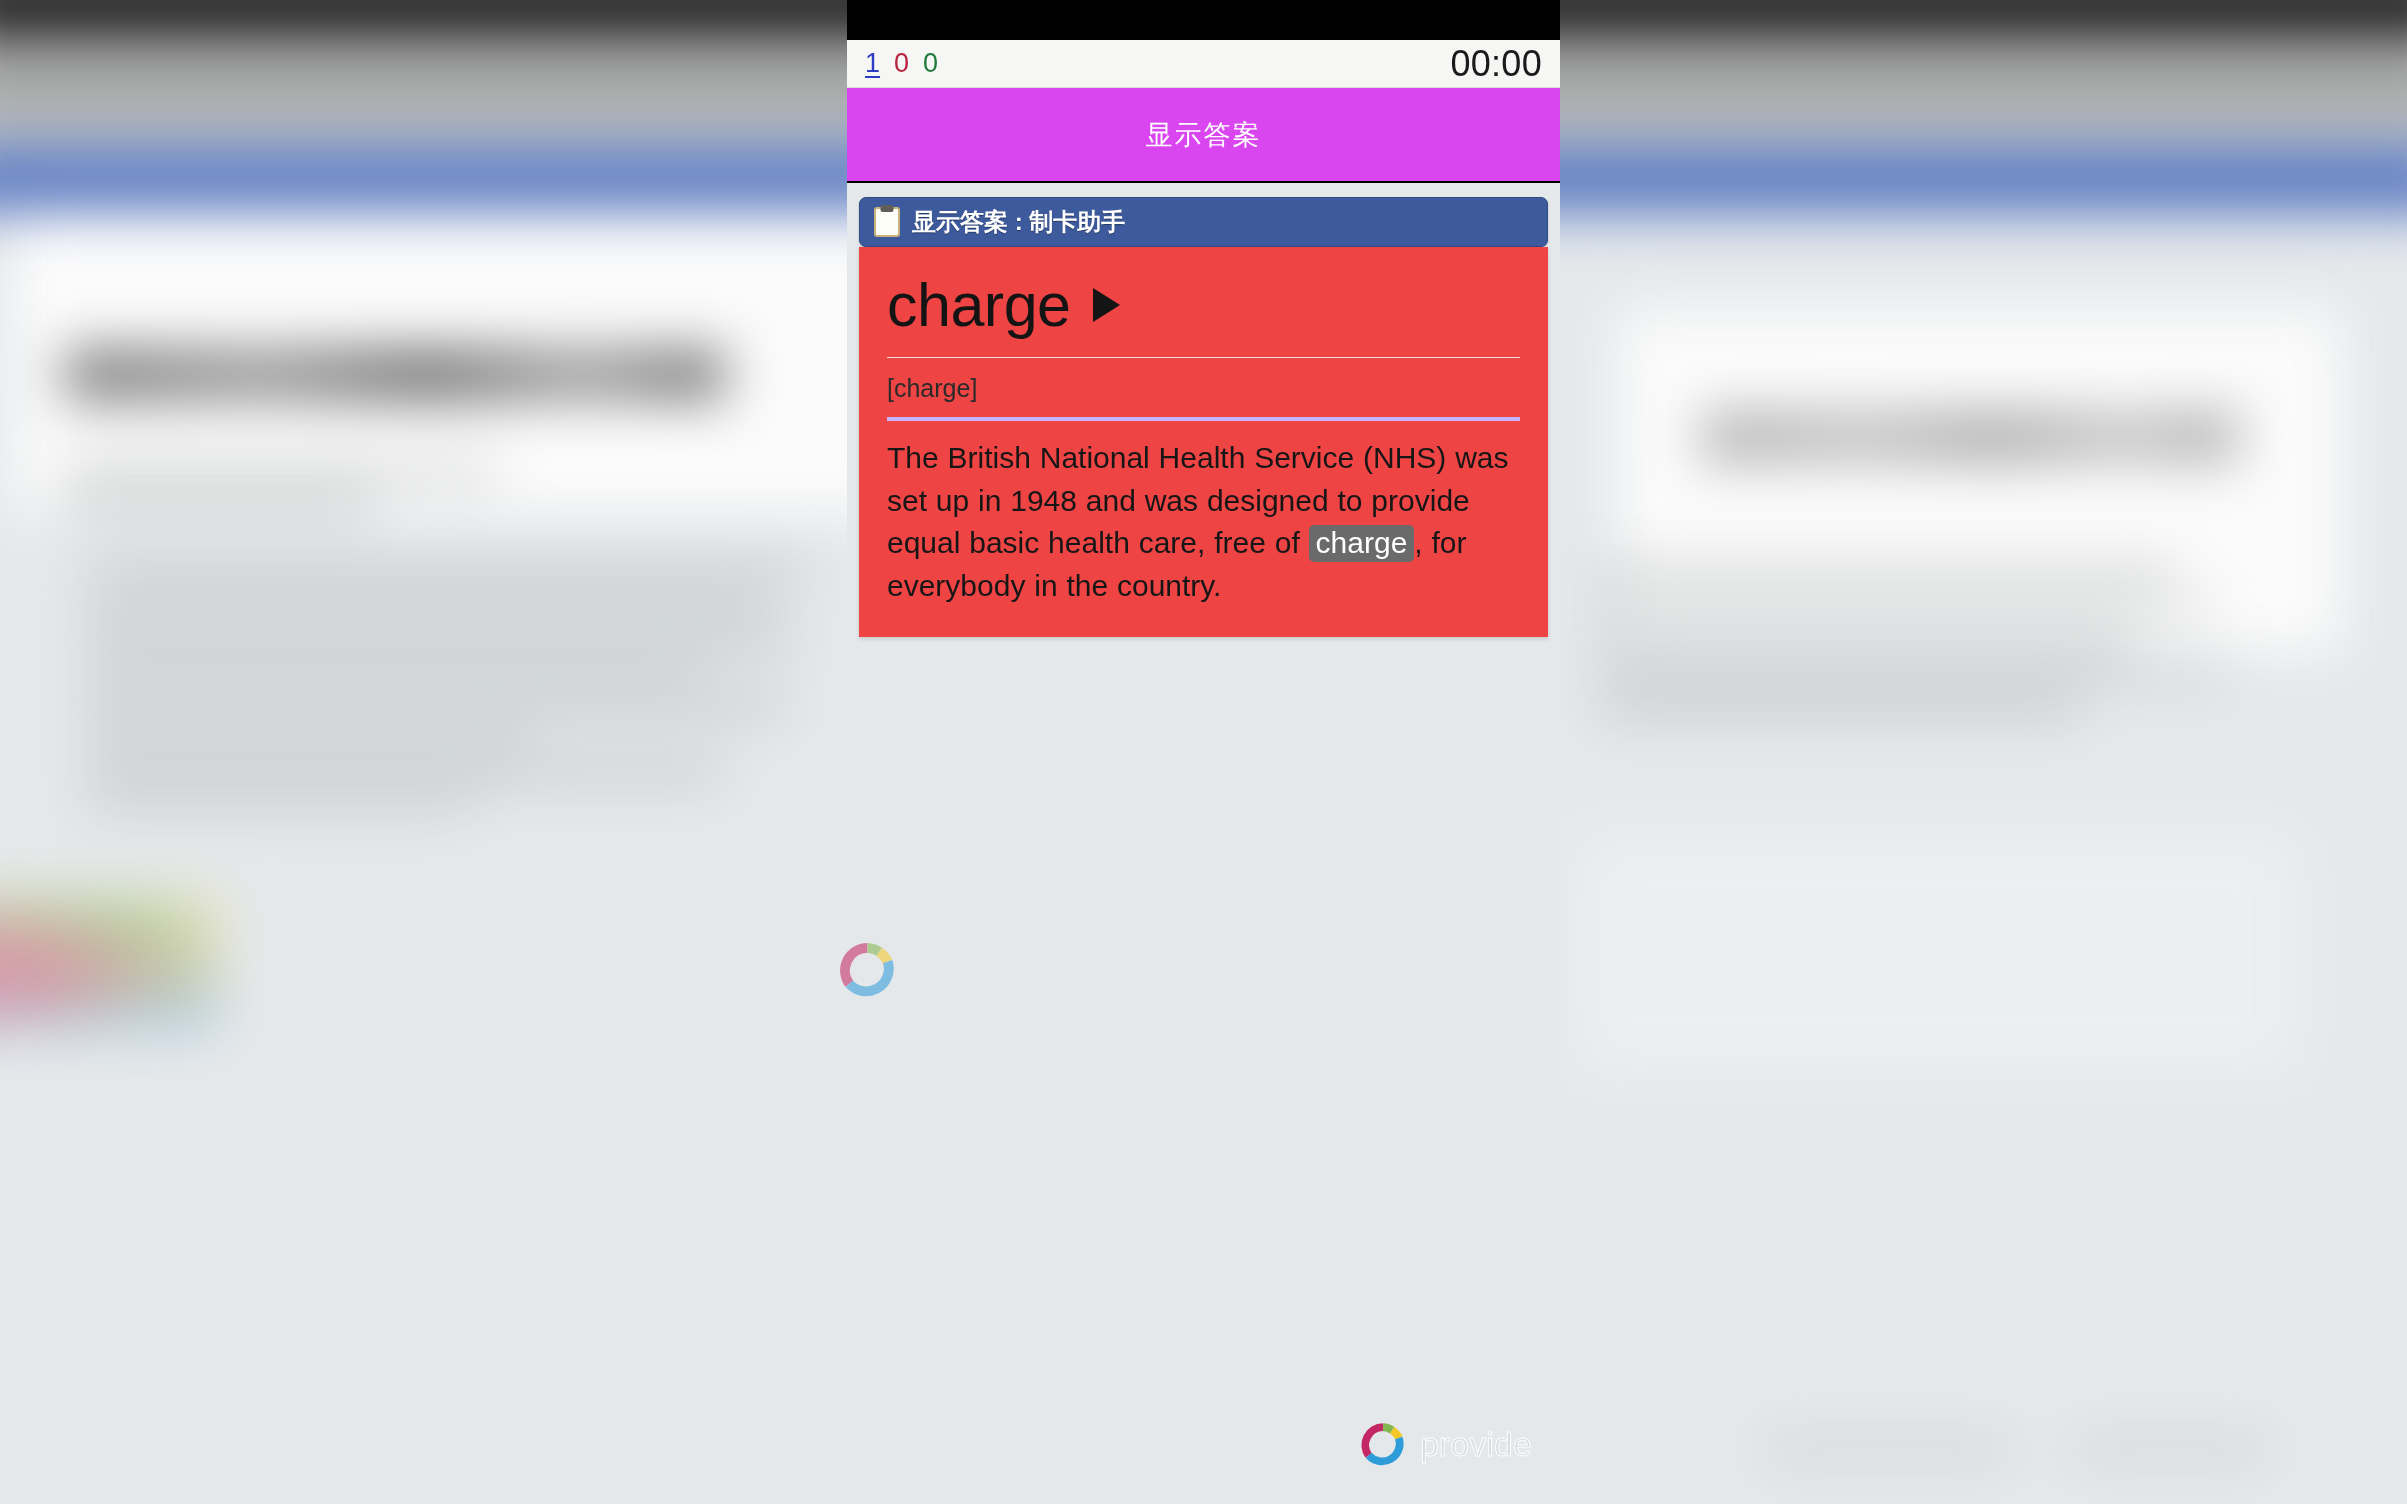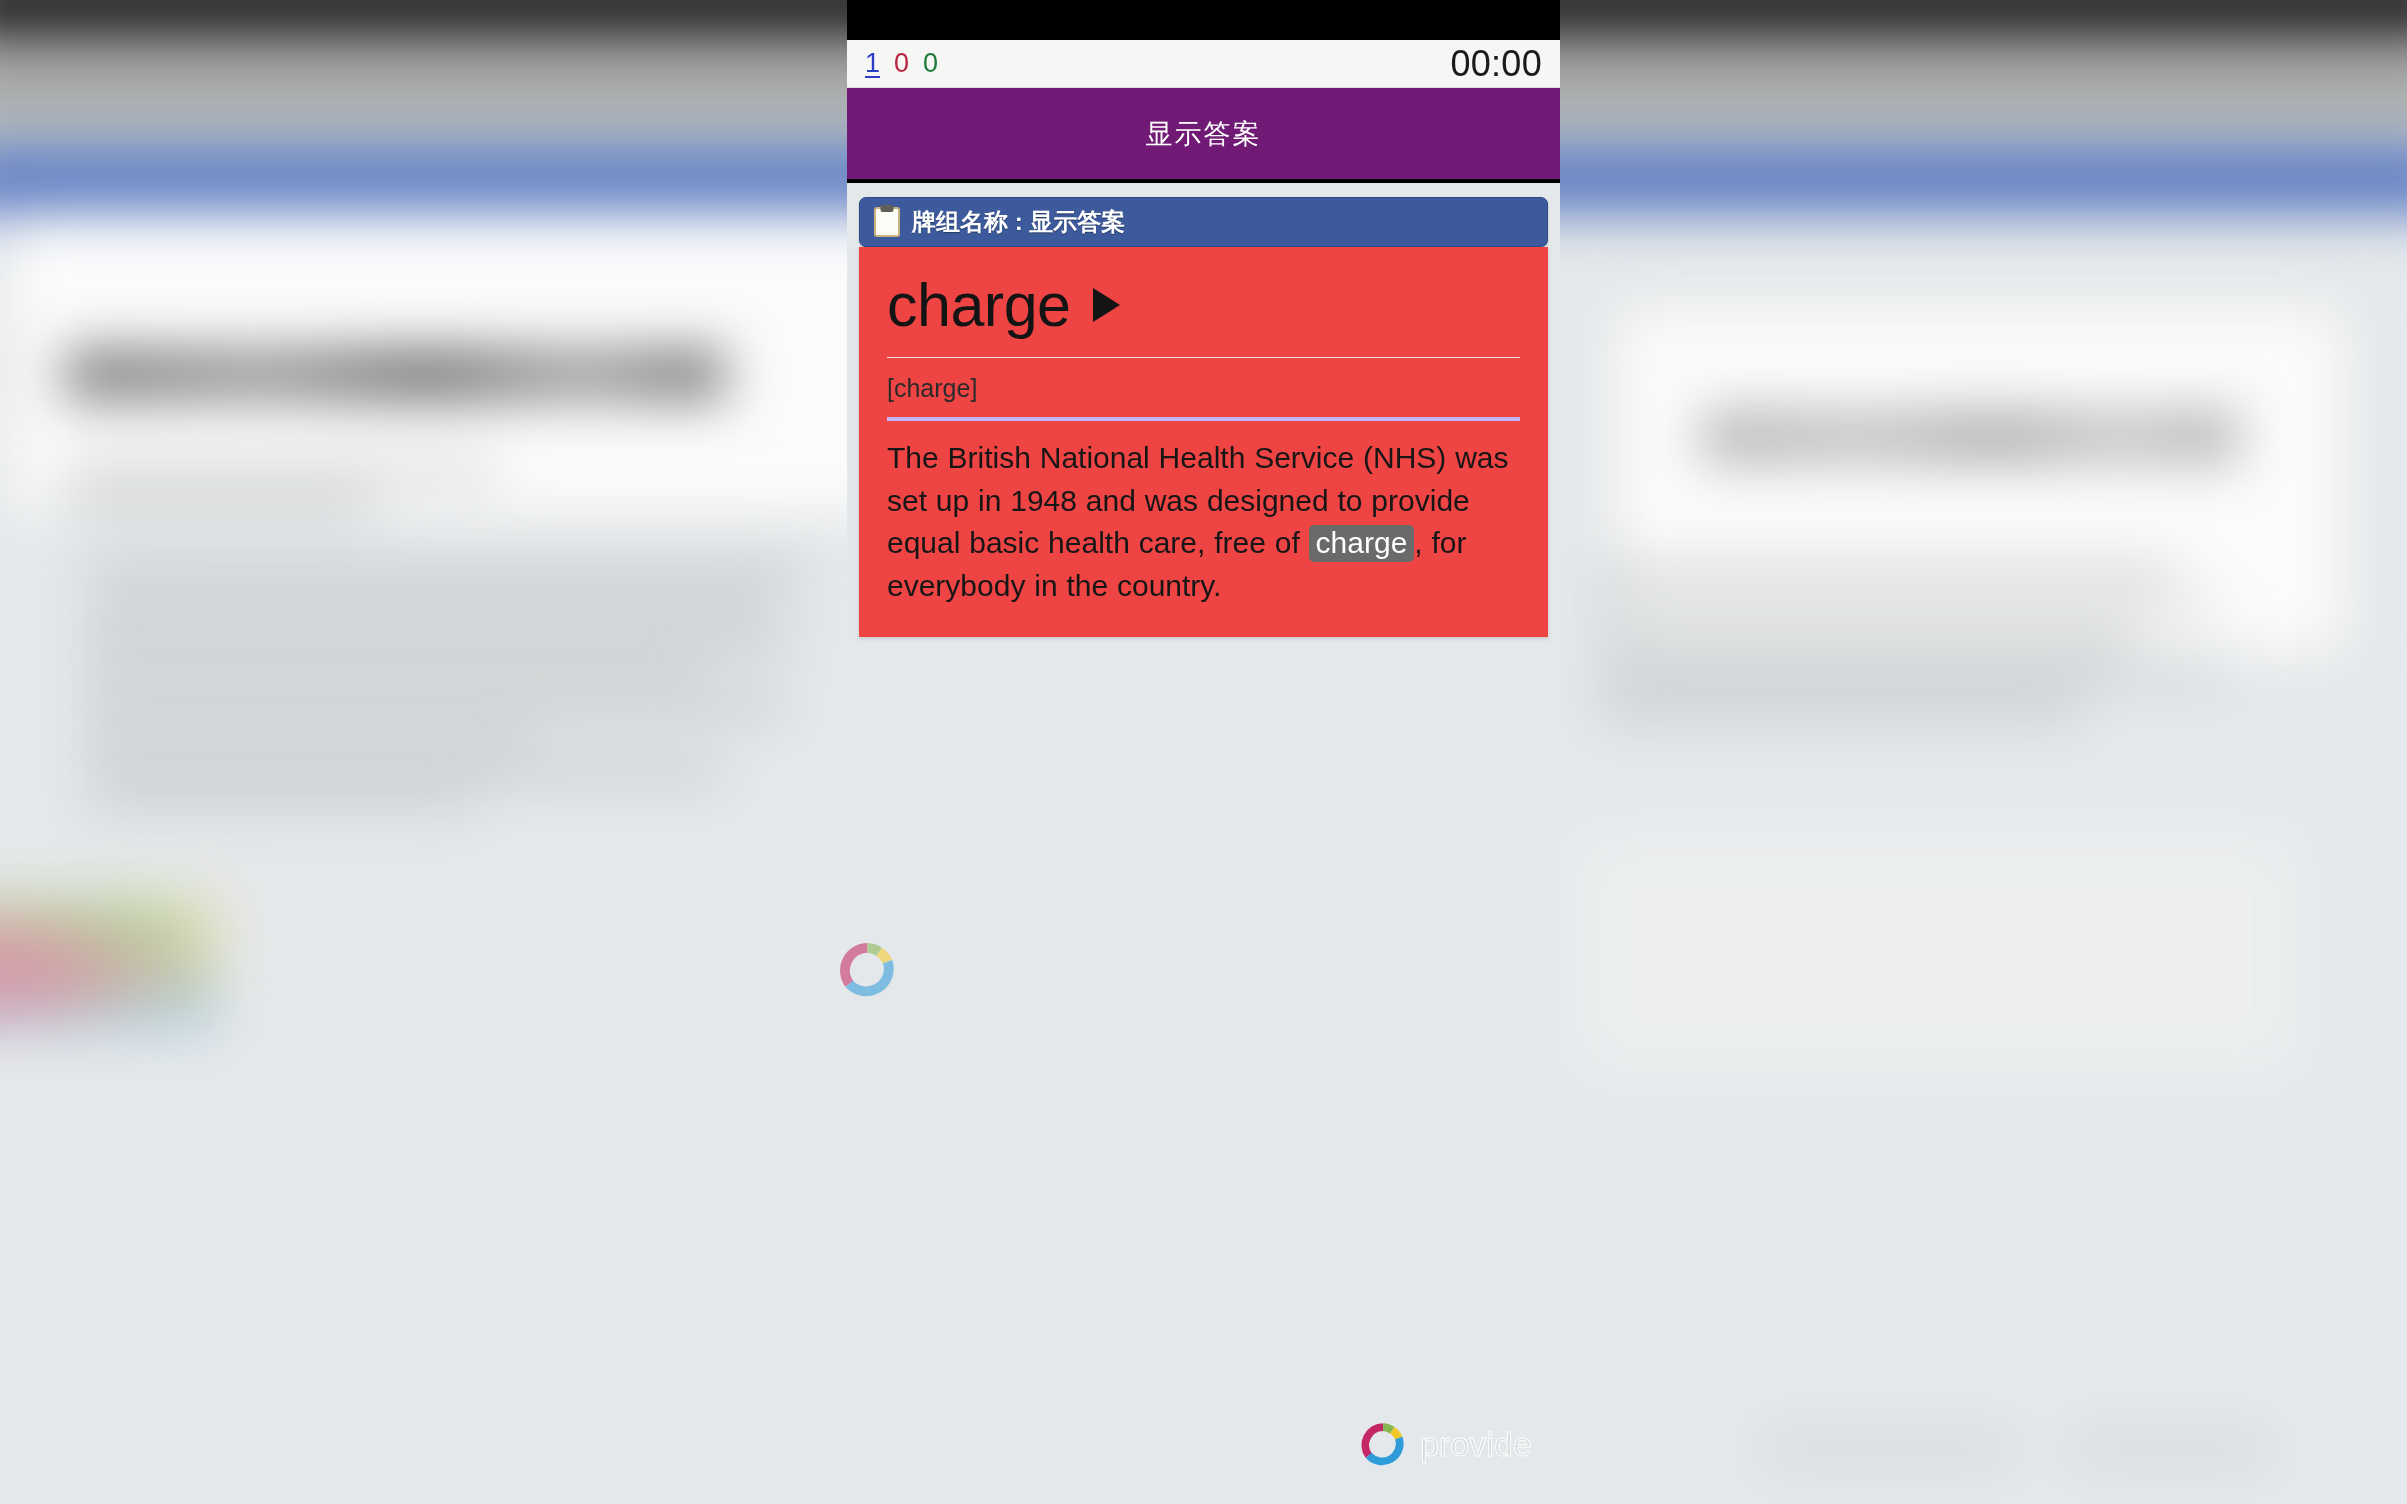--- a/index.html
+++ b/index.html
@@ -96,24 +96,24 @@
   .cnt-new{ color:#2c3cc4; text-decoration:underline; text-underline-offset:4px; }
   .cnt-learn{ color:#b8243f; }
   .cnt-due{ color:#1f7a3a; }
   .timer{
     margin-left:auto;
     font-size:36px; color:#1a1a1a; letter-spacing:0.3px;
   }
 
   .show-answer{
     height:95px; width:100%;
-    background:#701a75;
+    background:#d946ef;
     display:flex; align-items:center; justify-content:center;
     color:#ffffff; font-size:27px; letter-spacing:2px;
-    border-bottom:4px solid #000000;
+    border-bottom:2px solid #000000;
     cursor:pointer;
   }
 
   .card-area{
     padding:14px 12px 0 12px;
   }
   .deck-bar{
     background:#3c5a9c;
     border:1px solid #2e4a88;
     border-radius:7px;
@@ -255,21 +255,21 @@
 
   <div class="show-answer">显示答案</div>
 
   <div class="card-area">
 
     <div class="deck-bar">
       <span class="clipboard-icon">
         <span class="board"></span>
           <span class="clip"></span>
       </span>
-      <span class="deck-label">牌组名称 : 显示答案</span>
+      <span class="deck-label">显示答案 : 制卡助手</span>
     </div>
 
     <div class="card">
 
       <div class="headword-row">
         <span class="headword">charge</span>
         <span class="play-icon"></span>
       </div>
 
       <div class="phonetic">[charge]</div>

